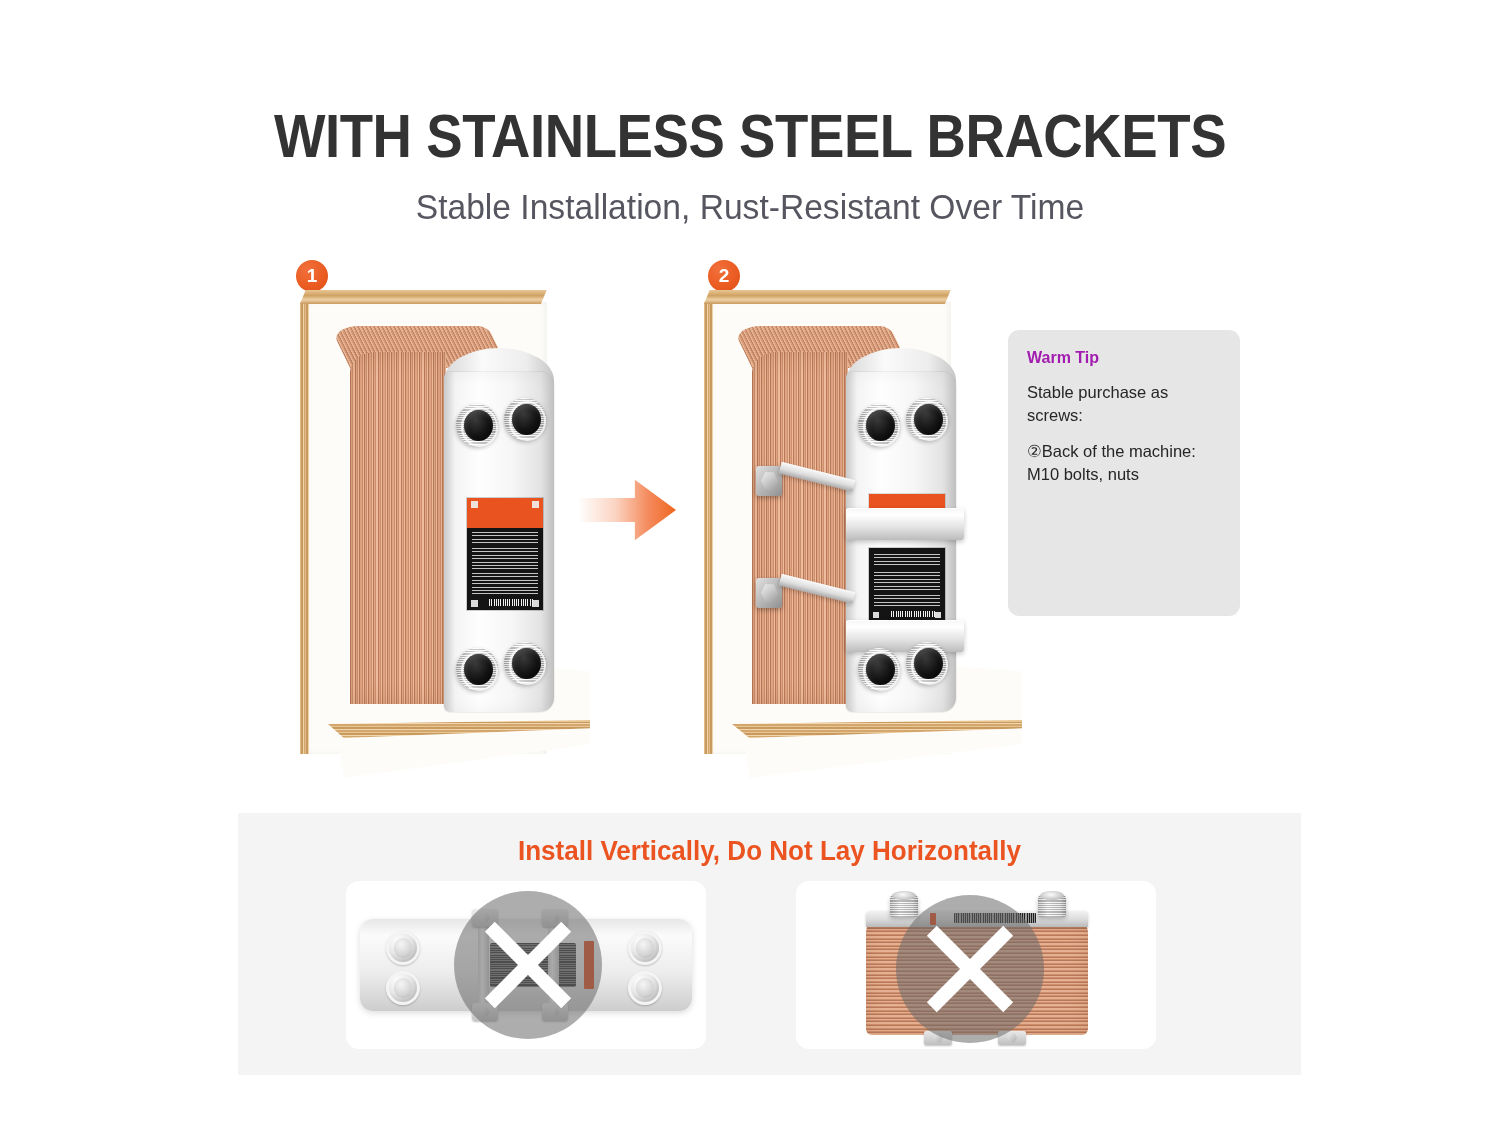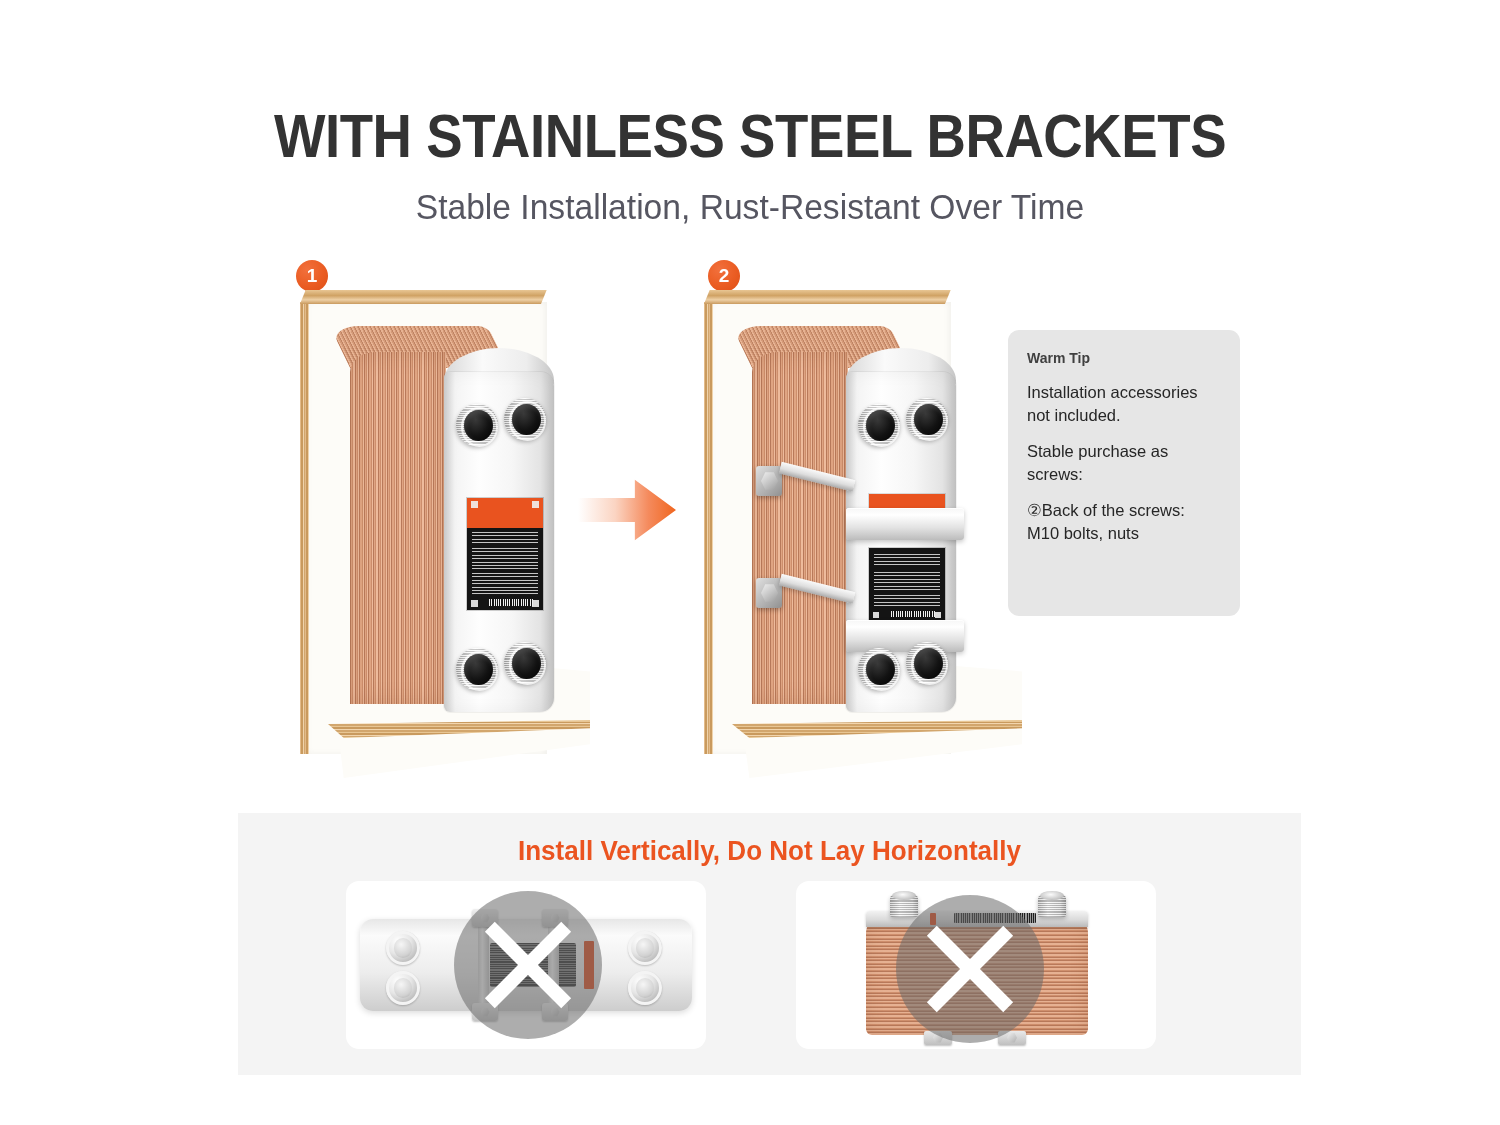--- a/index.html
+++ b/index.html
@@ -258,23 +258,23 @@
     left: 1008px;
     top: 330px;
     width: 232px;
     height: 286px;
     background: #e6e6e6;
     border-radius: 11px;
     box-sizing: border-box;
     padding: 18px 19px 10px 19px;
   }
   .warm-tip .wt-title {
-    font-size: 14px;
+    font-size: 16px;
     font-weight: bold;
-    color: #404040;
+    color: #a21caf;
     margin: 0 0 13px 0;
     line-height: 20px;
   }
   .warm-tip p {
     margin: 0 0 14px 0;
     font-size: 16.5px;
     line-height: 22.5px;
     color: #262626;
   }
   .warm-tip p:last-child { margin-bottom: 0; }
@@ -573,29 +573,25 @@
       <span class="collar"></span>
       <span class="bore"></span>
       <span class="rim"></span>
     </div>
   </div>
 </div>
 
 <div class="warm-tip">
   <div class="wt-title">Warm Tip</div>
   <p>
-    <span>Installation accessories</span><br>
-    <span>not included.</span>
-  </p>
-  <p>
     <span>Stable purchase as</span><br>
     <span>screws:</span>
   </p>
   <p>
-    <span>②Back of the screws:</span><br>
+    <span>②Back of the machine:</span><br>
     <span>M10 bolts, nuts</span>
   </p>
 </div>
 
 <div class="bottom-panel">
   <div class="bp-title">Install Vertically, Do Not Lay Horizontally</div>
 
   <div class="bp-card" id="bp-card-left">
     <div class="flat-unit" style="left:14px; top:28px; width:332px; height:112px;">
 

